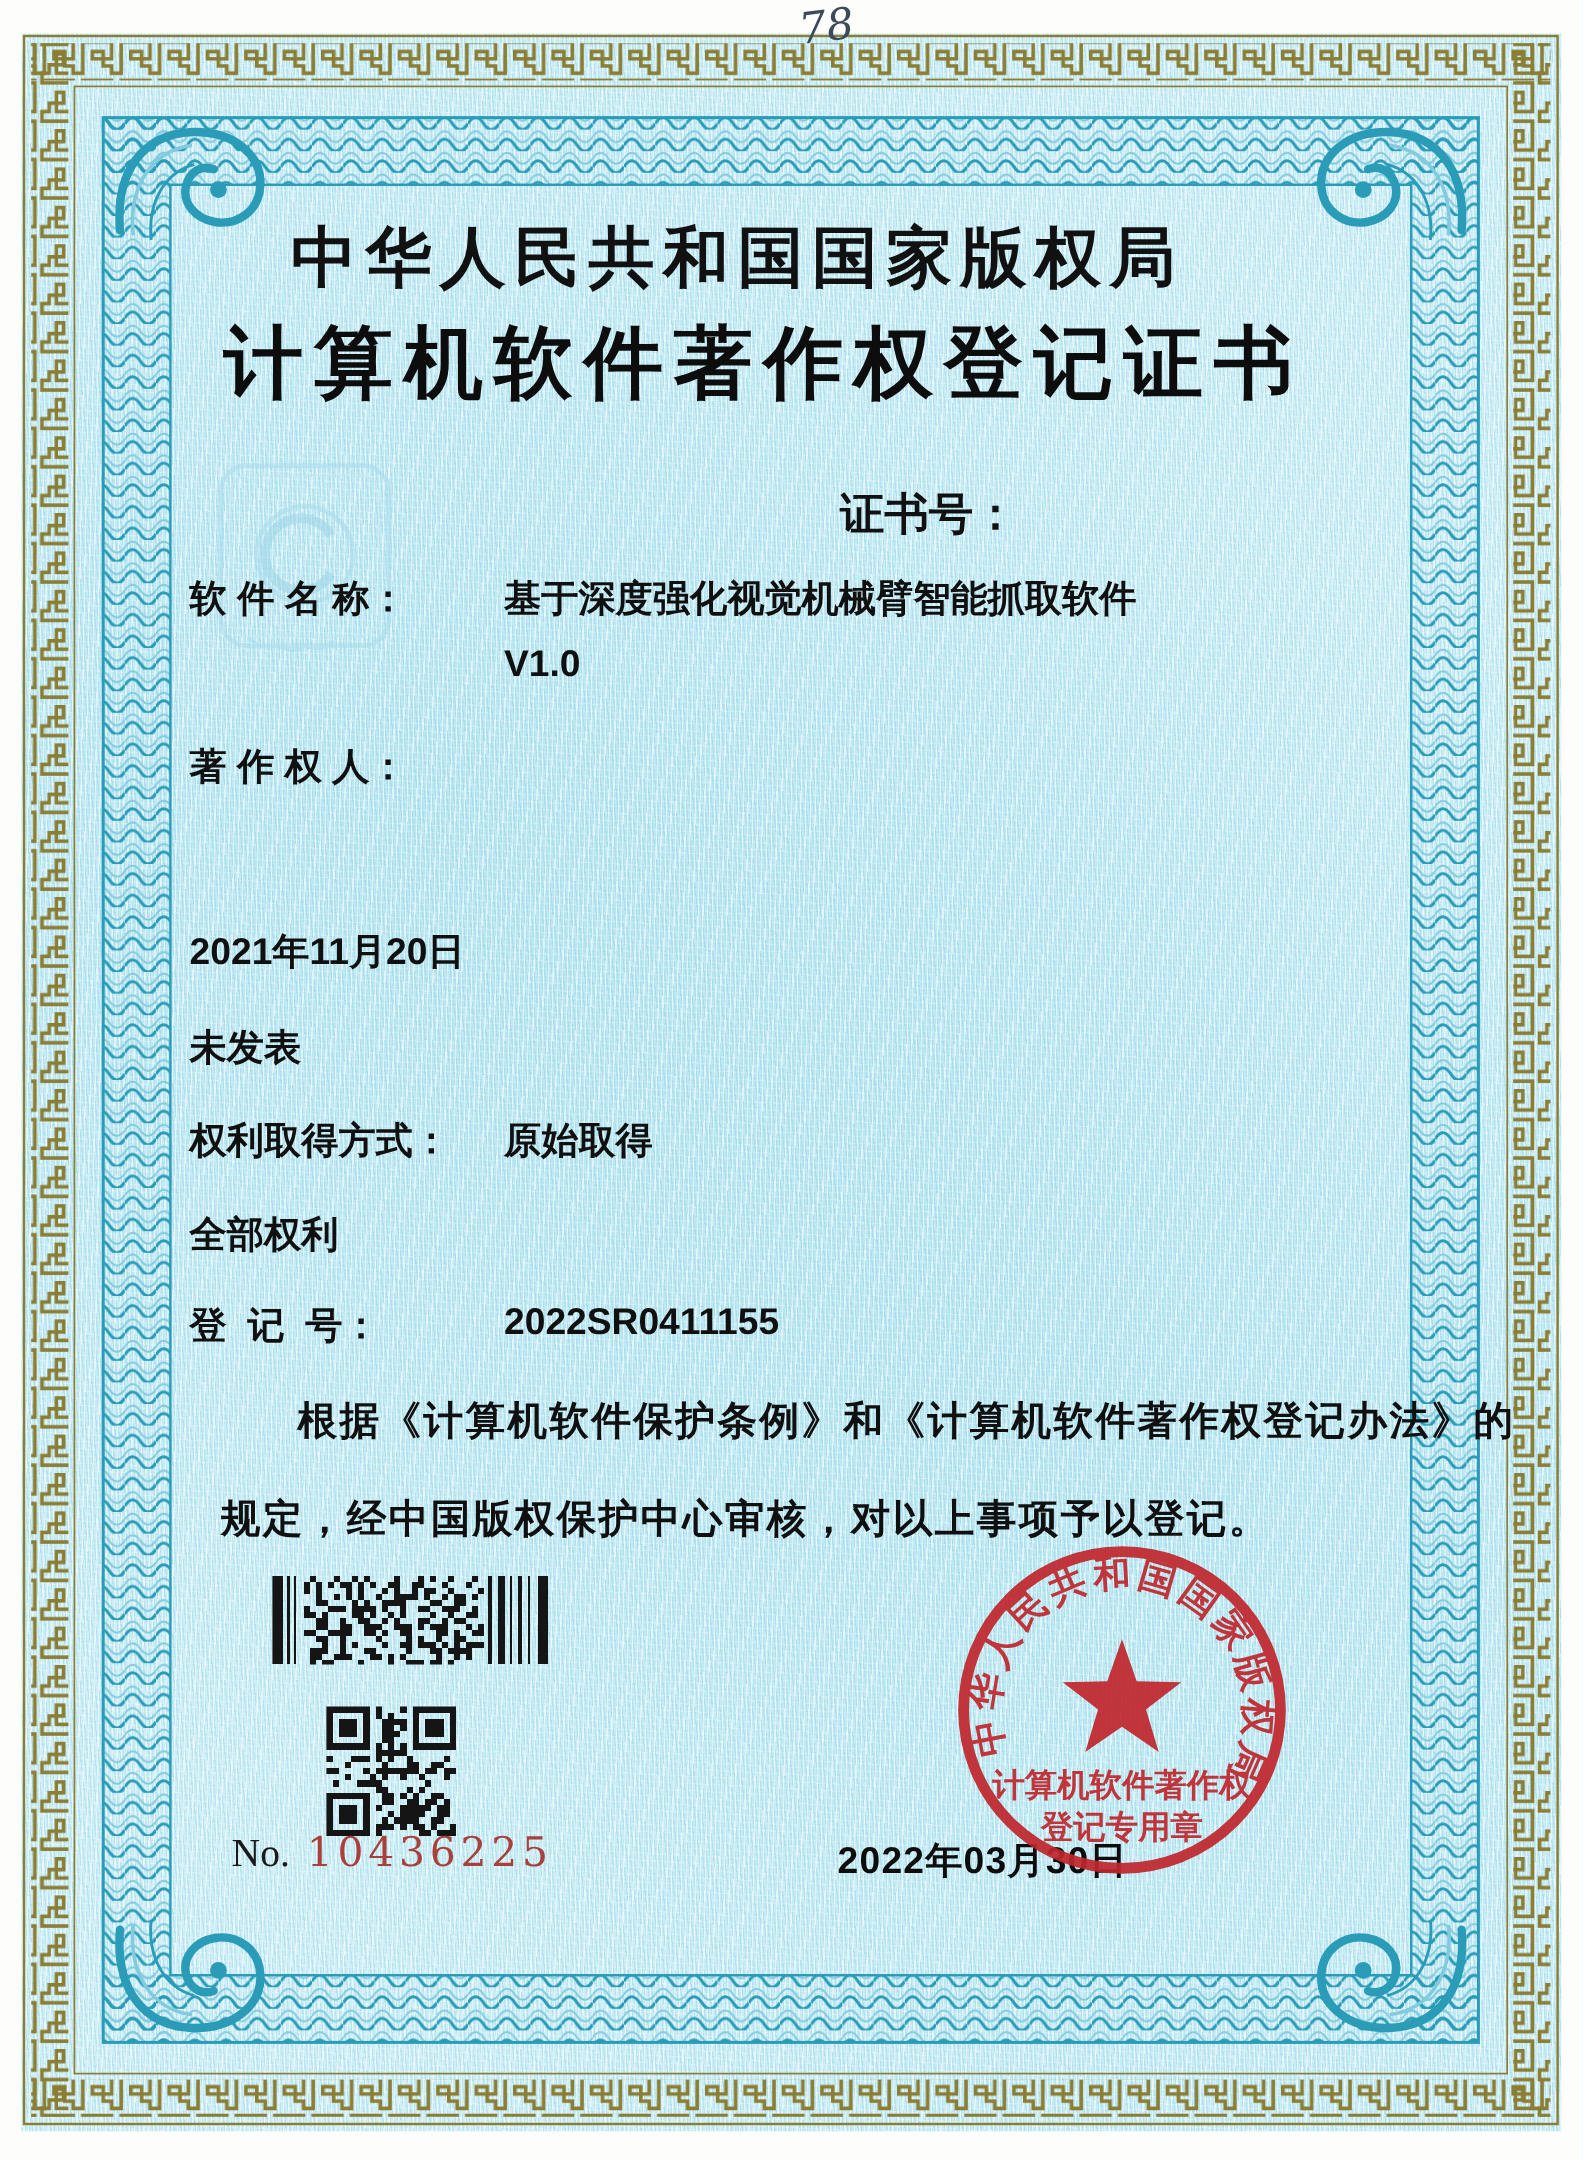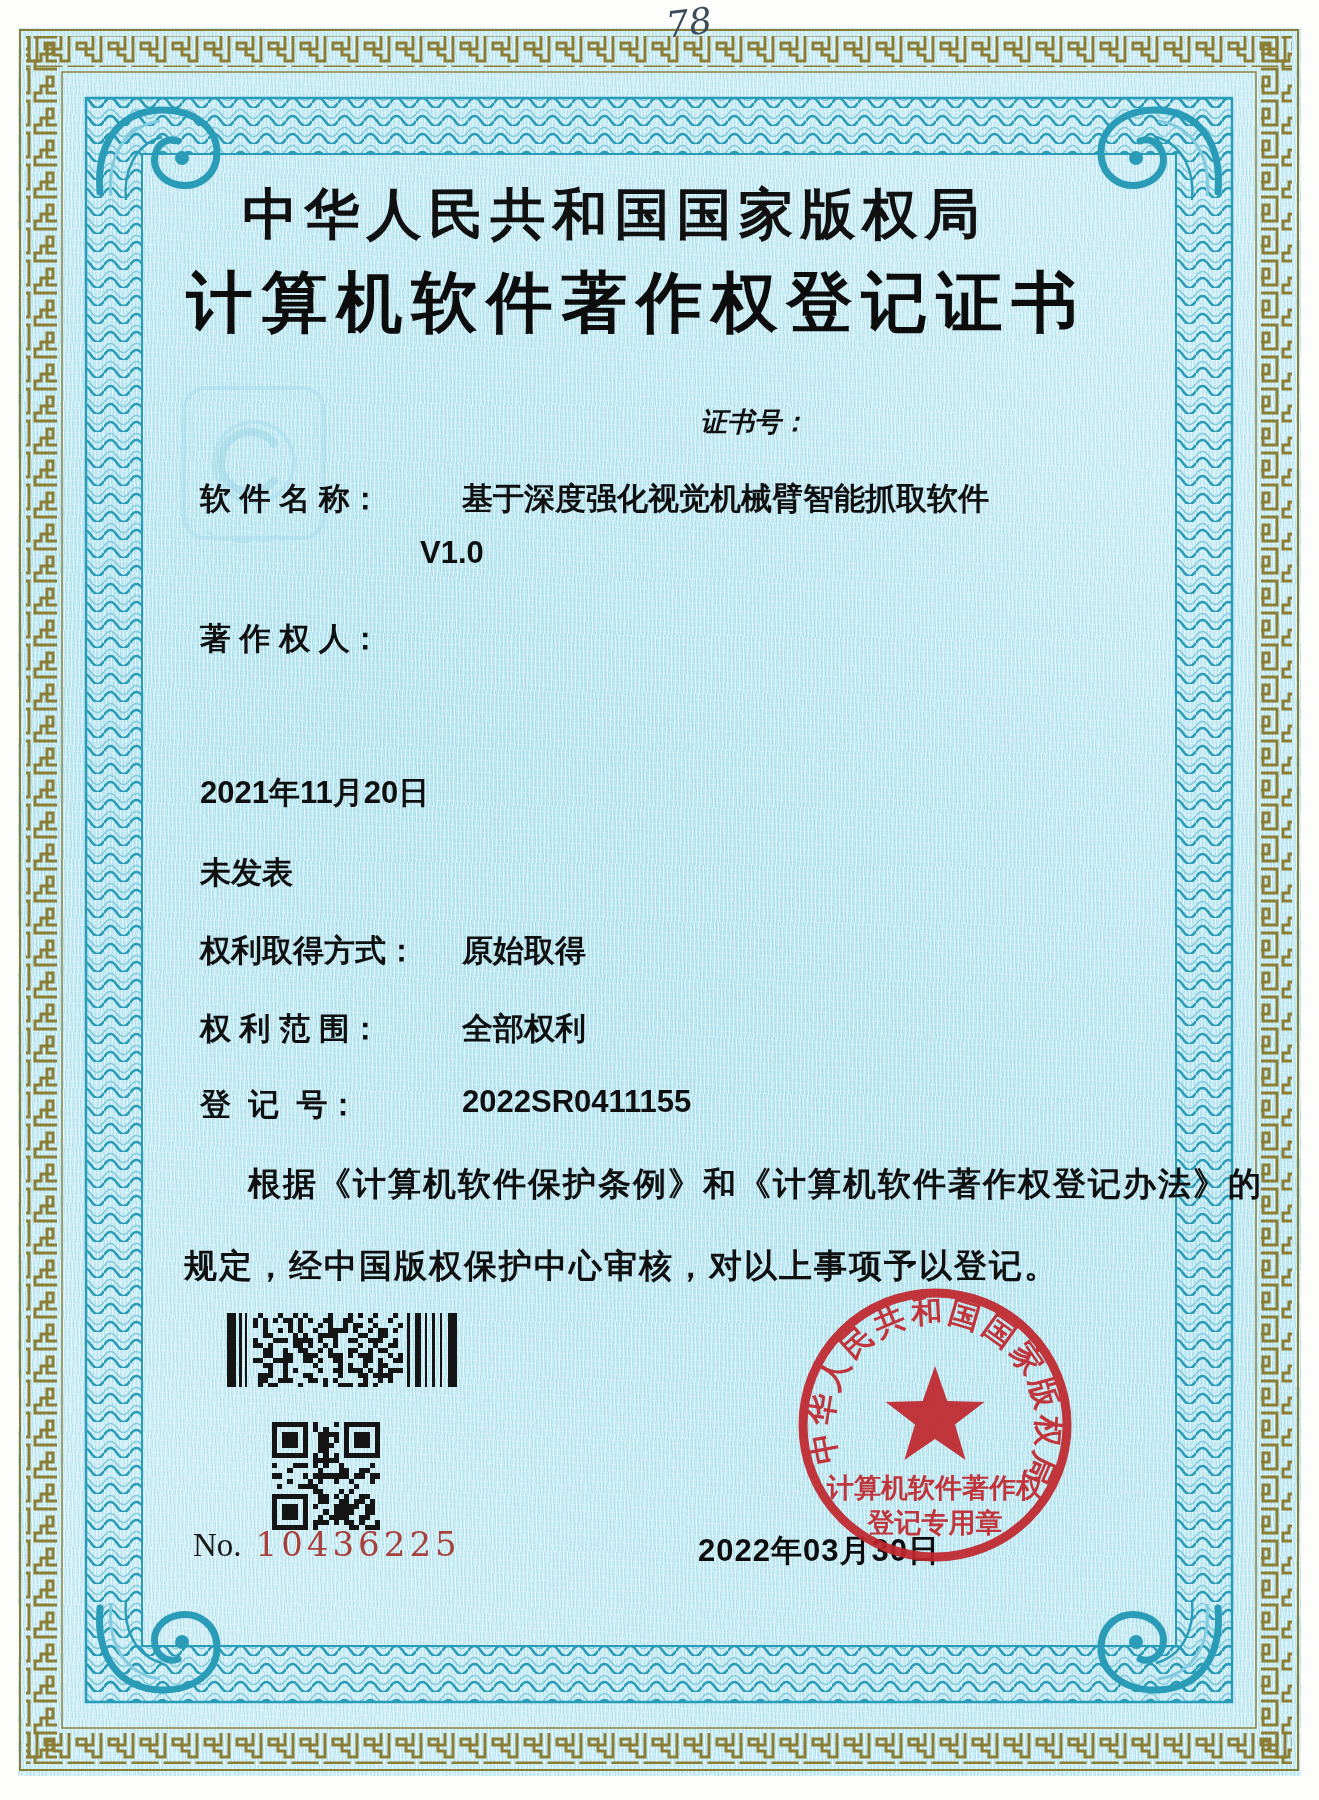--- a/index.html
+++ b/index.html
@@ -26,23 +26,23 @@
     font-family:"Liberation Serif","DejaVu Serif",serif;font-weight:900;
     font-size:55px;letter-spacing:7px;color:#111;
   }
   .certificate-title{
     position:absolute;left:0;right:90px;top:258px;text-align:center;
     font-family:"Liberation Serif","DejaVu Serif",serif;font-weight:900;
     font-size:66px;letter-spacing:9px;color:#0d0d0d;padding-left:44px;
   }
   .cert-no-row{
     position:absolute;left:700px;top:404px;display:flex;gap:34px;
-    font-weight:bold;font-size:27px;color:#111;white-space:pre;font-style:italic;
+    font-weight:bold;font-size:37px;color:#111;white-space:pre;
   }
-  .field-row{position:absolute;left:158px;display:flex;color:#101010;margin-left:42px;}
+  .field-row{position:absolute;left:158px;display:flex;color:#101010;}
   .field-row .lab{width:262px;font-weight:bold;font-size:31px;white-space:pre;}
   .field-row .val{font-weight:bold;font-size:31px;white-space:pre;}
   .val-line2{position:absolute;left:420px;top:535px;font-weight:bold;font-size:31px;color:#101010;}
   .para-line{position:absolute;font-weight:bold;font-size:33px;letter-spacing:2px;color:#101010;white-space:pre;padding-left:32px;}
   .serial-row{position:absolute;left:193px;top:1524px;display:flex;align-items:flex-end;gap:14px;}
   .serial-label{font-family:"Liberation Serif","DejaVu Serif",serif;font-size:33px;color:#1a1a1a;}
   .serial-value{font-family:"DejaVu Serif","Liberation Serif",serif;font-size:34px;color:#a8413c;letter-spacing:4px;}
   .issue-date{position:absolute;left:698px;top:1530px;font-weight:bold;font-size:31px;color:#0d0d0d;letter-spacing:1px;}
   .handwritten-note{
     position:absolute;left:666px;top:2px;
@@ -139,21 +139,20 @@
 <div class="field-row" style="top:852px">
   <span class="val">未发表</span>
 </div>
 
 <div class="field-row" style="top:930px">
   <span class="lab">权利取得方式：</span>
   <span class="val">原始取得</span>
 </div>
 
 <div class="field-row" style="top:1008px">
-  <span class="lab">权 利 范 围：</span>
   <span class="val">全部权利</span>
 </div>
 
 <div class="field-row" style="top:1084px">
   <span class="lab">登  记  号：</span>
   <span class="val">2022SR0411155</span>
 </div>
 
 <div class="para-line" style="left:216px;top:1162px">根据《计算机软件保护条例》和《计算机软件著作权登记办法》的</div>
 <div class="para-line" style="left:152px;top:1244px">规定，经中国版权保护中心审核，对以上事项予以登记。</div>

